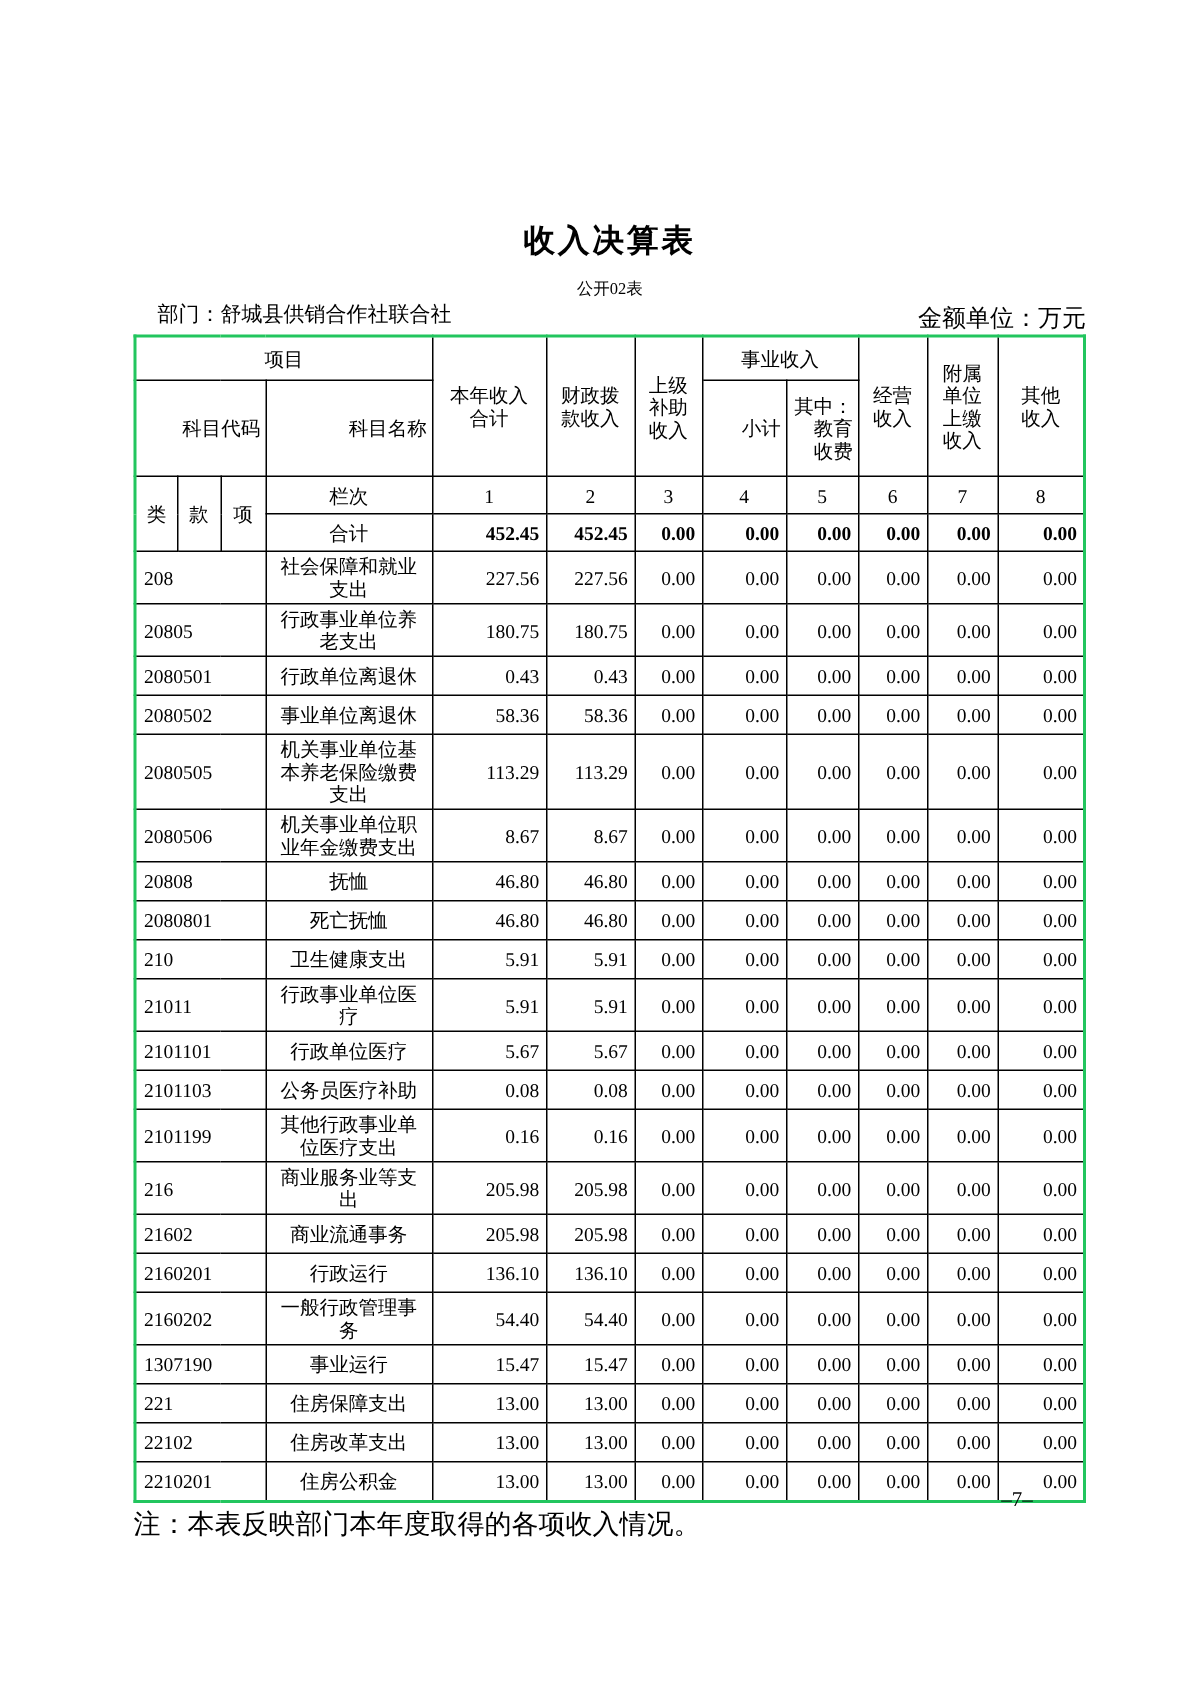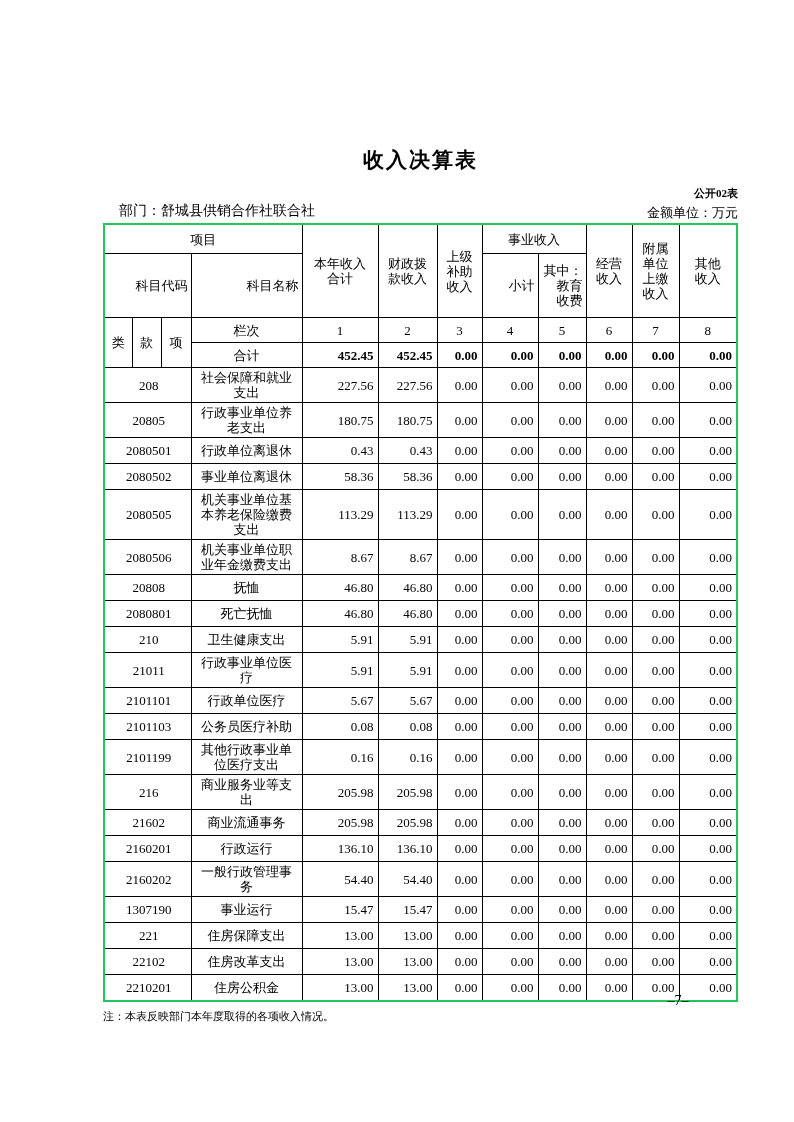--- a/index.html
+++ b/index.html
@@ -5,46 +5,45 @@
   html,body { margin:0; padding:0; background:#e8e8e8; }
   .page {
     position:relative;
     width:794px; height:1122px;
     margin:0 auto;
     background:#ffffff;
     color:#000000;
     font-family:"Liberation Serif","DejaVu Serif",serif;
     overflow:hidden;
   }
-  .content { position:absolute; left:103px; top:148px; width:635px; }
+  .content { position:absolute; left:89px; top:148px; width:635px; }
   .title {
     margin:0;
     text-align:center;
     font-size:21px;
     font-weight:bold;
     letter-spacing:2px;
     line-height:25px;
   }
   .doc-code {
     margin-top:14px;
-    text-align:right;
+    text-align:center;
     font-size:11px;
     line-height:13px;
-    font-weight:bold;
   }
   .meta-row {
     display:flex;
     justify-content:space-between;
     align-items:flex-end;
     margin-top:2px;
     margin-bottom:3px;
     margin-left:16px;
   }
   .department { font-size:14px; line-height:18px; }
-  .unit { font-size:13px; line-height:14px; }
+  .unit { font-size:16px; line-height:14px; }
 
   table.income-table {
     border-collapse:collapse;
     table-layout:fixed;
     width:635px;
     border:2px solid #22c55e;
   }
   .income-table th, .income-table td {
     border:1px solid #000;
     font-size:13px;
@@ -55,30 +54,30 @@
     vertical-align:middle;
     overflow:hidden;
   }
   .income-table .pre { white-space:pre-line; }
   .income-table tr.r1 th { height:26px; }
   .income-table tr.r2 th { height:61px;text-align:right; }
   .income-table tr.r3 th, .income-table tr.r3 td { height:22px; }
   .income-table tr.r4 th, .income-table tr.r4 td { height:22px; }
   .income-table tbody td { height:21px; }
   .income-table td.num { text-align:right; padding-right:4px; }
-  .income-table td.code { text-align:center; padding-left:5px; }
+  .income-table td.code { text-align:left; padding-left:5px; }
   .income-table td.name {
     text-align:center;
     padding:2px 6px;
     word-break:break-all;
     line-height:15px;
   }
   .income-table tr.total-row td.num { font-weight:bold; }
 
-  .note { margin-top:6px; font-size:11px; line-height:17px; text-align:left; }
+  .note { margin-top:6px; font-size:18px; line-height:17px; text-align:left; }
   .page-number {
     position:absolute;
     top:993px;
     left:648px;
     width:60px;
     text-align:center;
     font-size:14px;
   }
 </style>
 </head>

